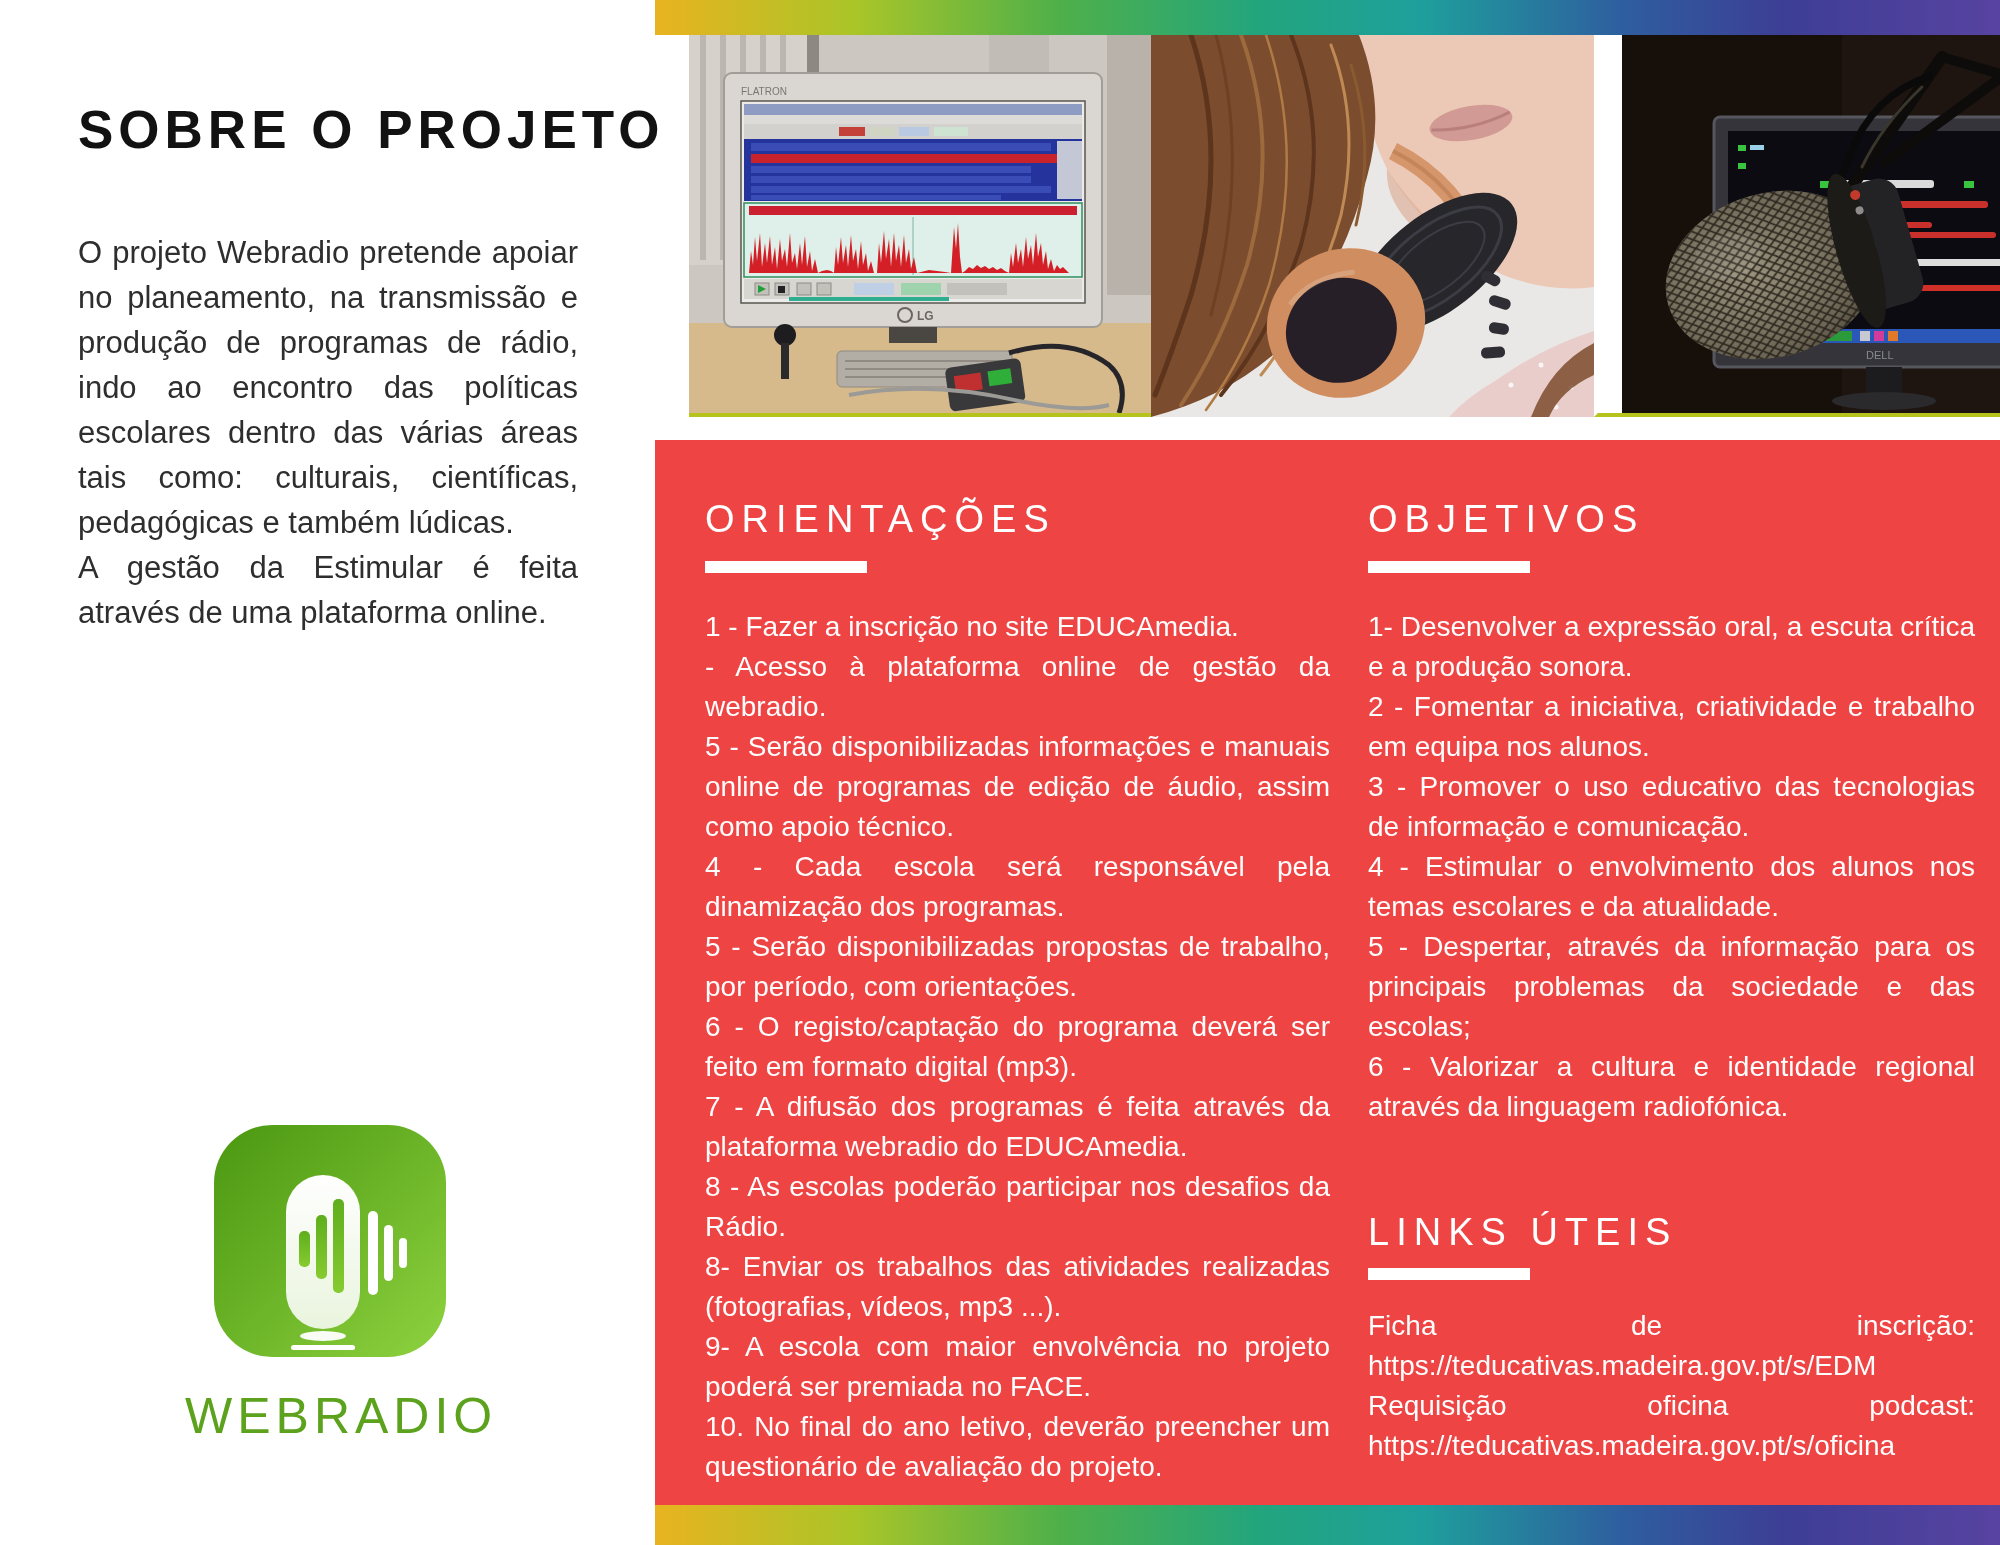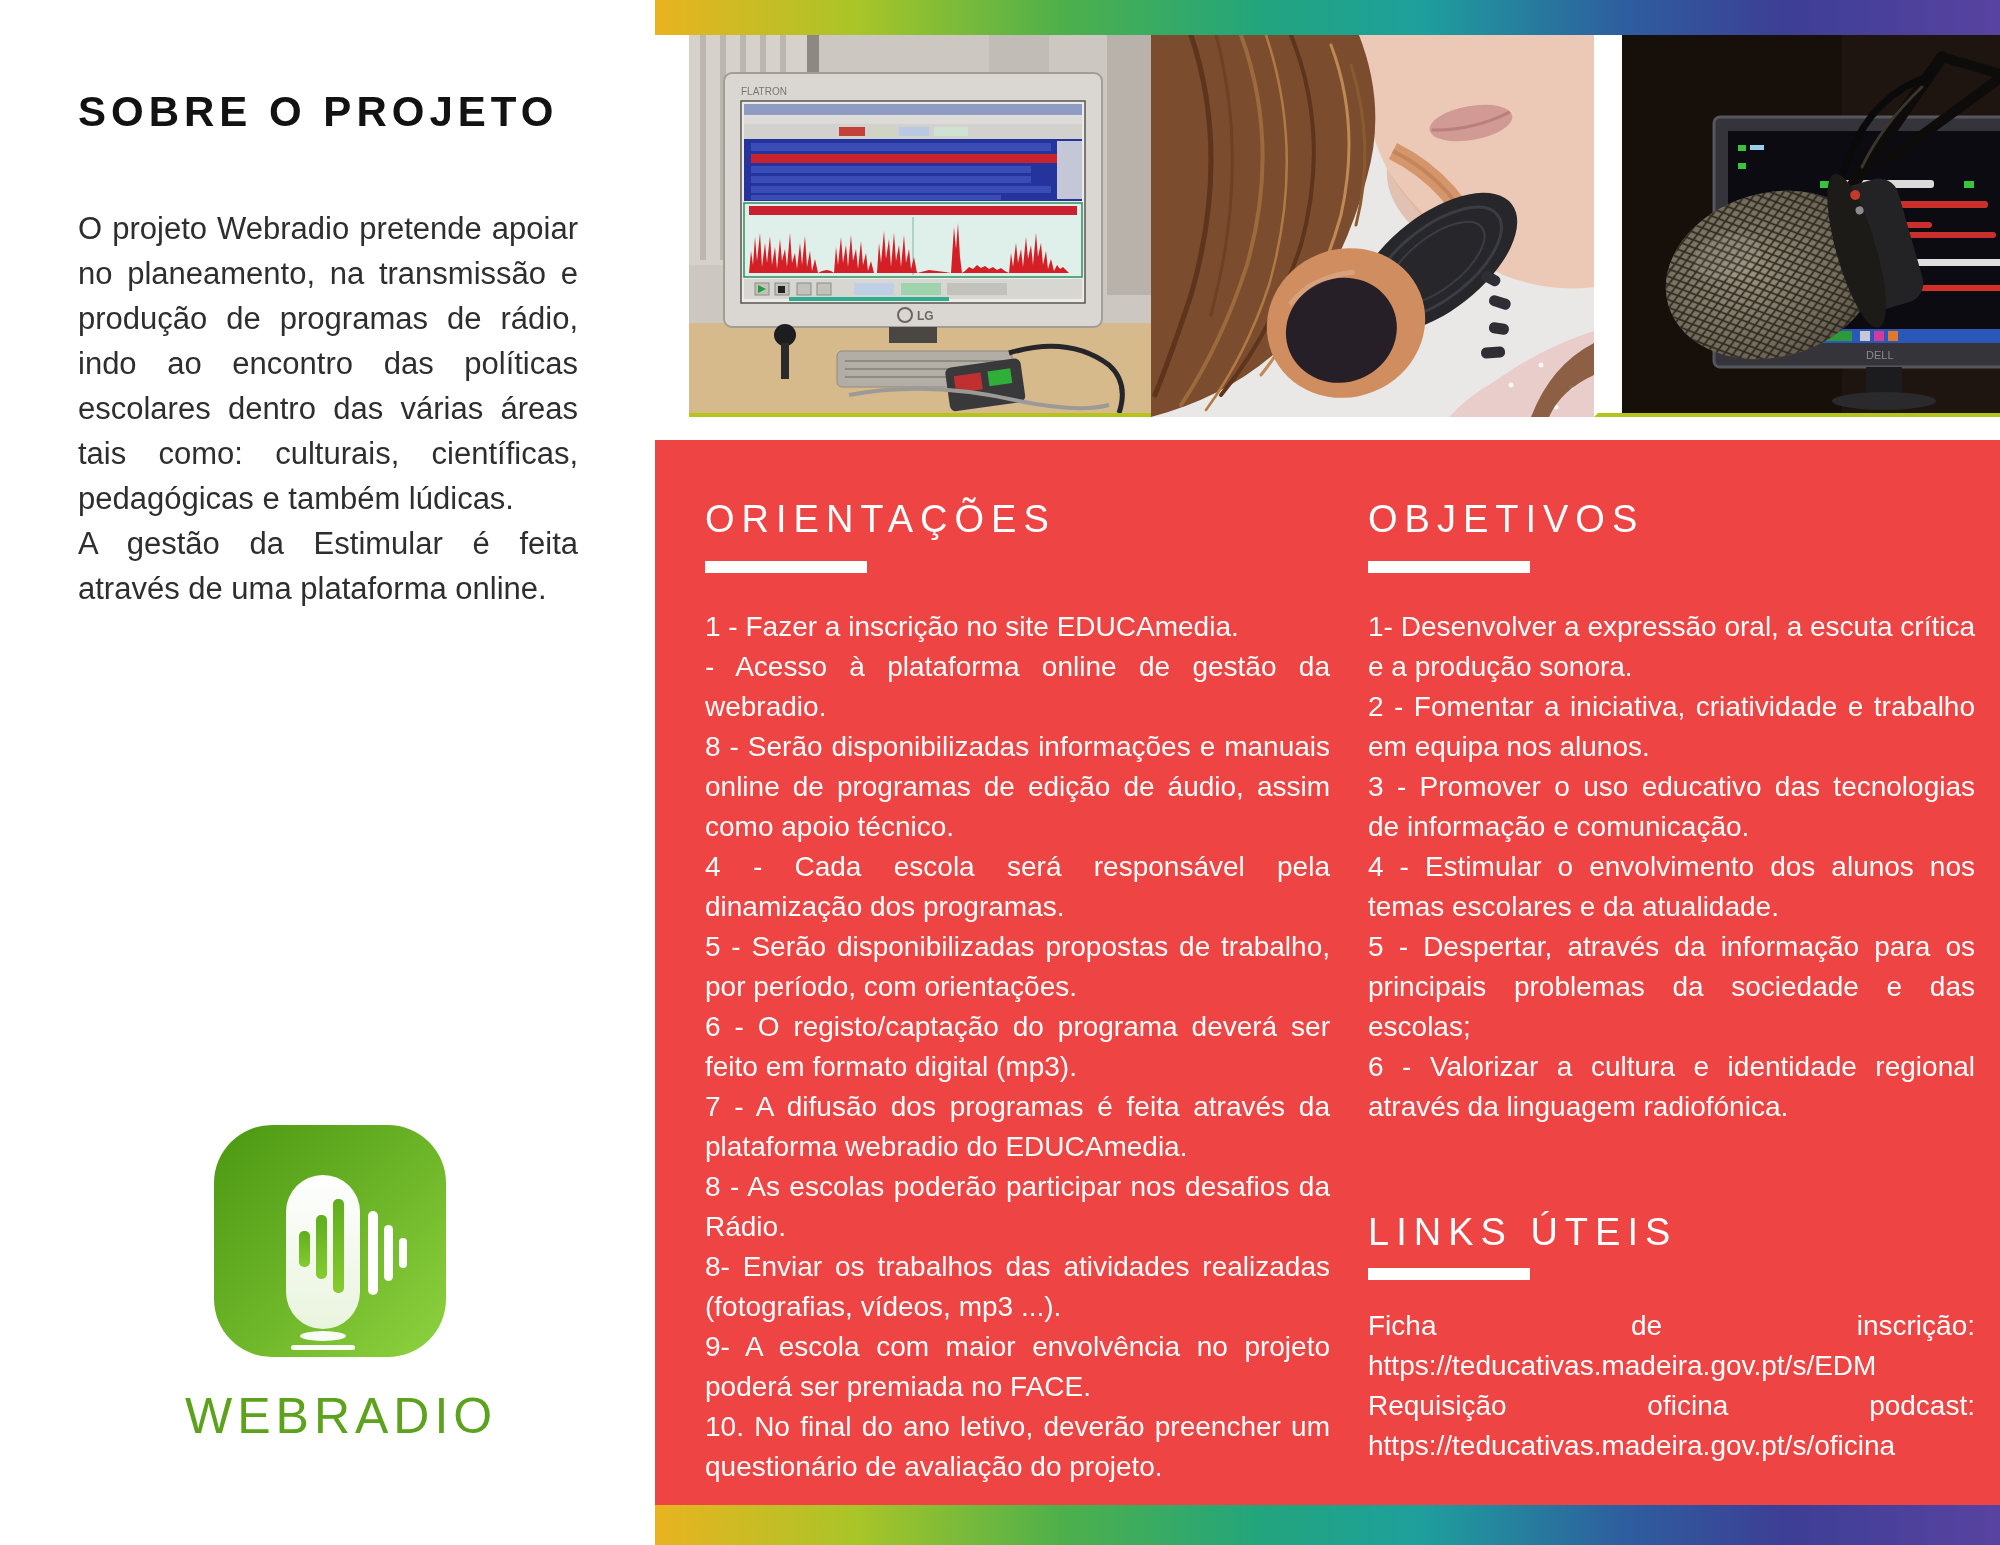--- a/index.html
+++ b/index.html
@@ -2,22 +2,22 @@
 <html><head>
 <meta charset="utf-8">
 <style>
   html,body{margin:0;padding:0;background:#ffffff;}
   body{width:2000px;height:1545px;position:relative;overflow:hidden;
        font-family:"Liberation Sans",sans-serif;}
   .page{position:absolute;inset:0;background:#ffffff;}
 
   
   .left-col{position:absolute;left:78px;top:88px;width:500px;}
-  .page-title{font-size:42px;font-weight:600;letter-spacing:5px;color:#121212;
-              margin:0 0 70px 0;white-space:nowrap;}
+  .page-title{font-size:53px;font-weight:600;letter-spacing:5px;color:#121212;
+              margin:11px 0 70px 0;white-space:nowrap;}
   .intro p{font-size:31px;line-height:45px;color:#2e2e2e;text-align:justify;margin:0;}
 
   .logo-area{position:absolute;left:185px;top:1125px;width:290px;text-align:center;}
   .logo-svg{display:inline-block;}
   .logo-text{margin-top:26px;font-size:50px;letter-spacing:5px;color:#5ca21d;font-weight:500;}
 
   
   .grad{position:absolute;left:655px;width:1345px;
         background:linear-gradient(90deg,#e9b320 0%,#a9c528 15%,#4fb04a 30%,
         #22a57d 45%,#1e9f9c 57%,#2e5e9f 72%,#3d3e95 84%,#5843a1 100%);}
@@ -331,21 +331,21 @@
   </div>
 
   <section class="green-panel">
 
     <div class="col col-1">
       <h2 class="panel-heading">ORIENTAÇÕES</h2>
       <div class="rule"></div>
       <div class="list">
           <p>1 -  Fazer a inscrição no site EDUCAmedia.</p>
           <p> - Acesso à plataforma online de gestão da webradio.</p>
-          <p>8 - Serão disponibilizadas informações e manuais online de programas de edição de áudio, assim como apoio técnico.</p>
+          <p>5 - Serão disponibilizadas informações e manuais online de programas de edição de áudio, assim como apoio técnico.</p>
           <p>4 - Cada escola será responsável pela dinamização dos programas.</p>
           <p>5 - Serão disponibilizadas propostas de trabalho, por período, com orientações.</p>
           <p>6 - O registo/captação do programa deverá ser feito em formato digital (mp3).</p>
           <p>7 - A difusão dos programas é feita através da plataforma webradio do EDUCAmedia.</p>
           <p>8 - As escolas poderão participar nos desafios da Rádio.</p>
           <p>8- Enviar os trabalhos das atividades realizadas (fotografias, vídeos, mp3 ...).</p>
           <p>9- A escola com maior envolvência no projeto poderá ser premiada no FACE.</p>
           <p>10. No final do ano letivo, deverão preencher um questionário de avaliação do projeto.</p>
         </div>
     </div>

